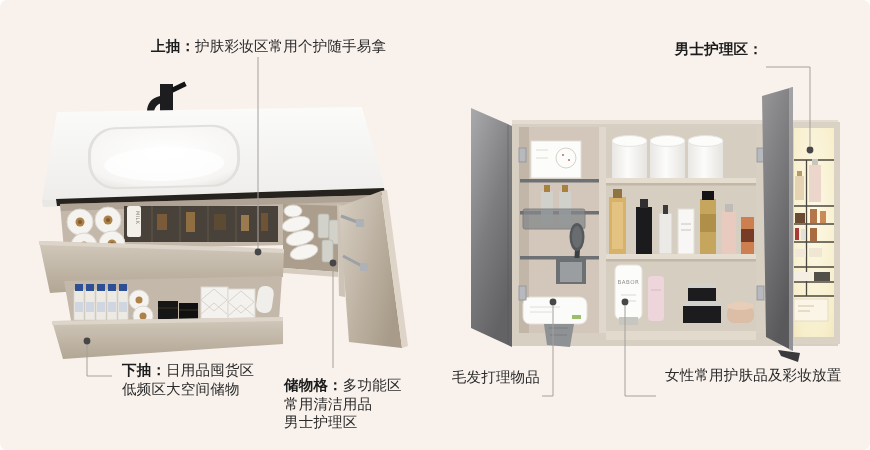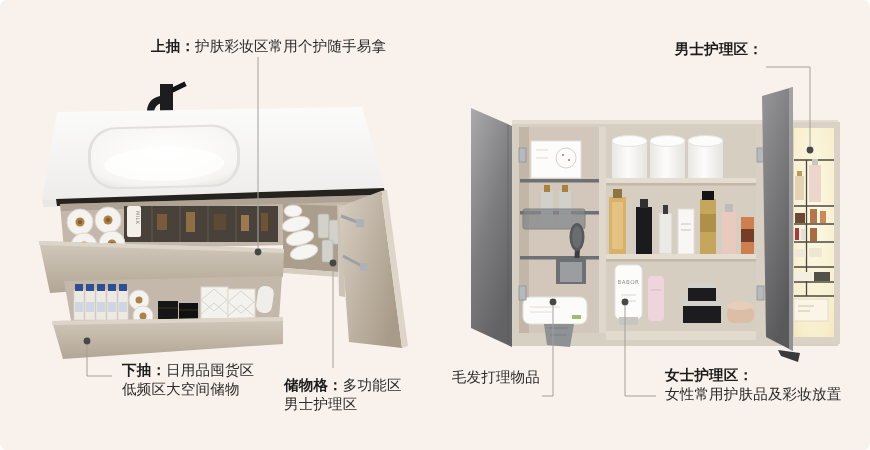--- a/index.html
+++ b/index.html
@@ -405,25 +405,25 @@
   <div>
     <span class="lb">下抽：</span><span>日用品囤货区</span>
   </div>
   <div>低频区大空间储物</div>
 </div>
 
 <div class="callout" style="left:284px;top:376px;">
   <div>
     <span class="lb">储物格：</span><span>多功能区</span>
   </div>
+  <div>常用清洁用品</div>
   <div>男士护理区</div>
 </div>
 
 <div class="callout r" style="right:330px;top:368px;">
   <div>毛发打理物品</div>
 </div>
 
 <div class="callout" style="left:665px;top:366px;">
-  <div class="lb">女士护理区：</div>
   <div>女性常用护肤品及彩妆放置</div>
 </div>
 
 </div>
 
 </body></html>

